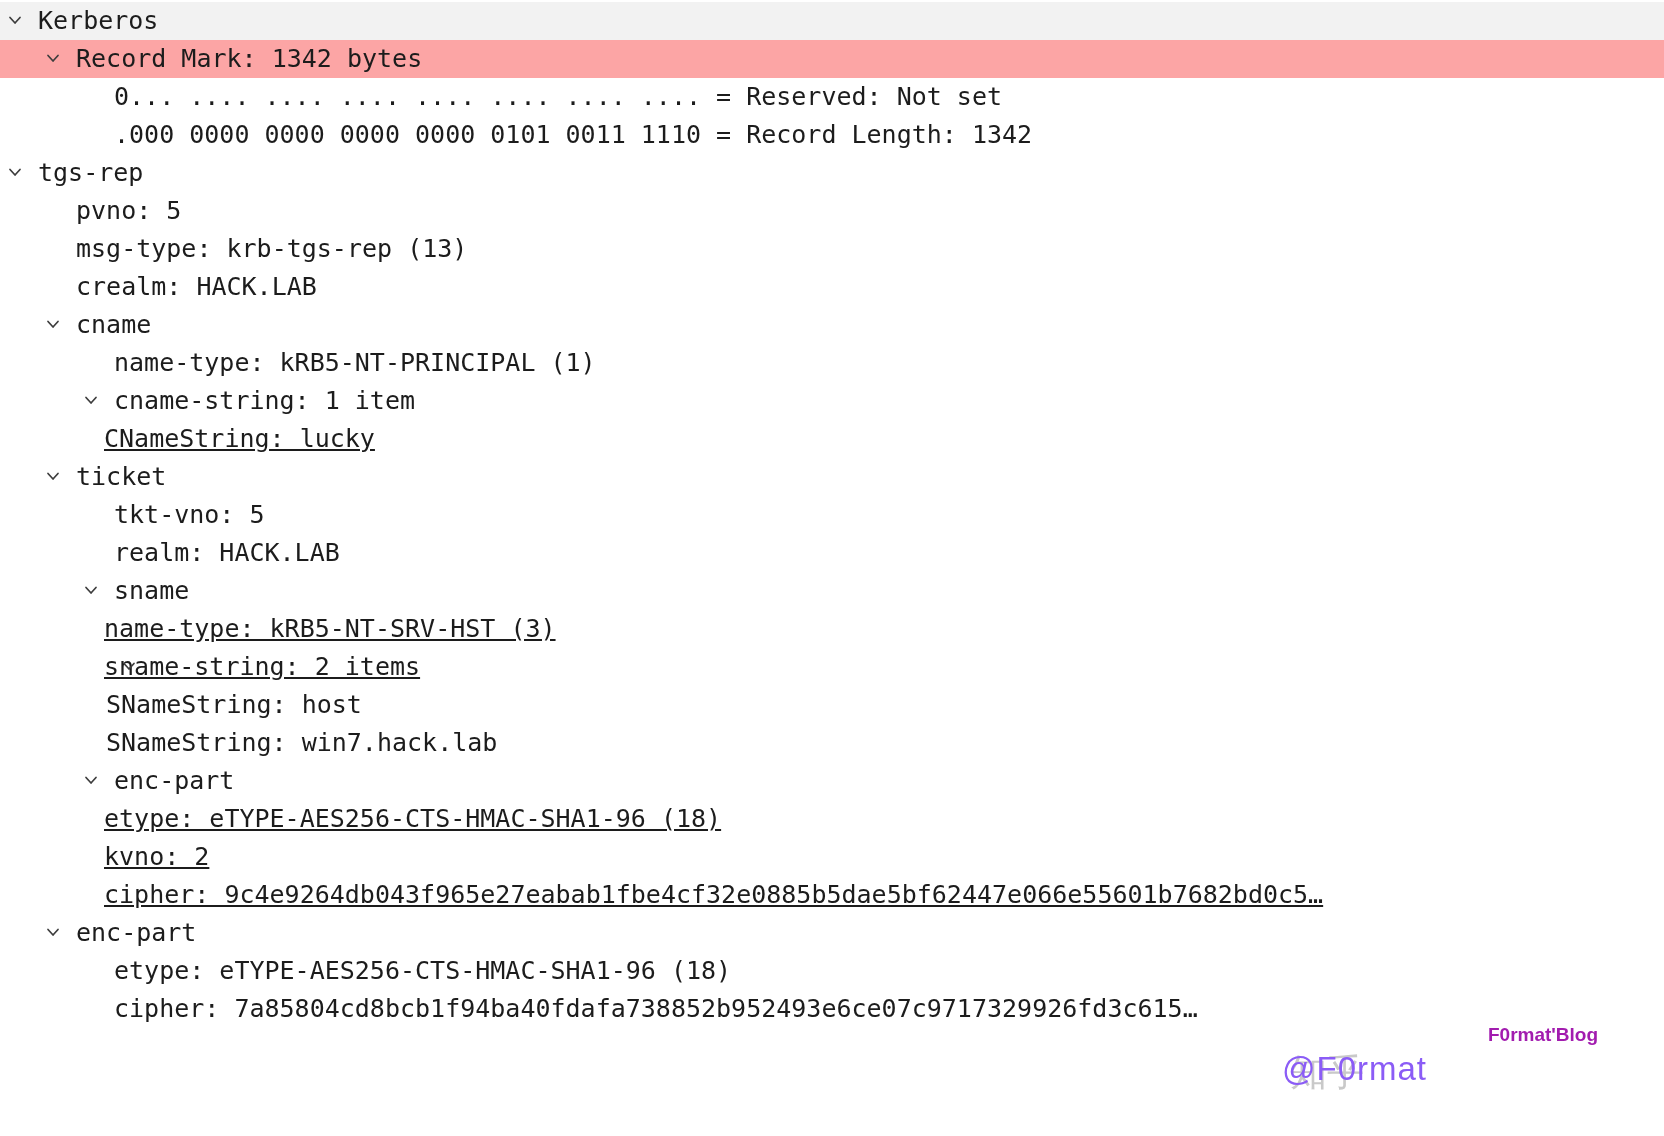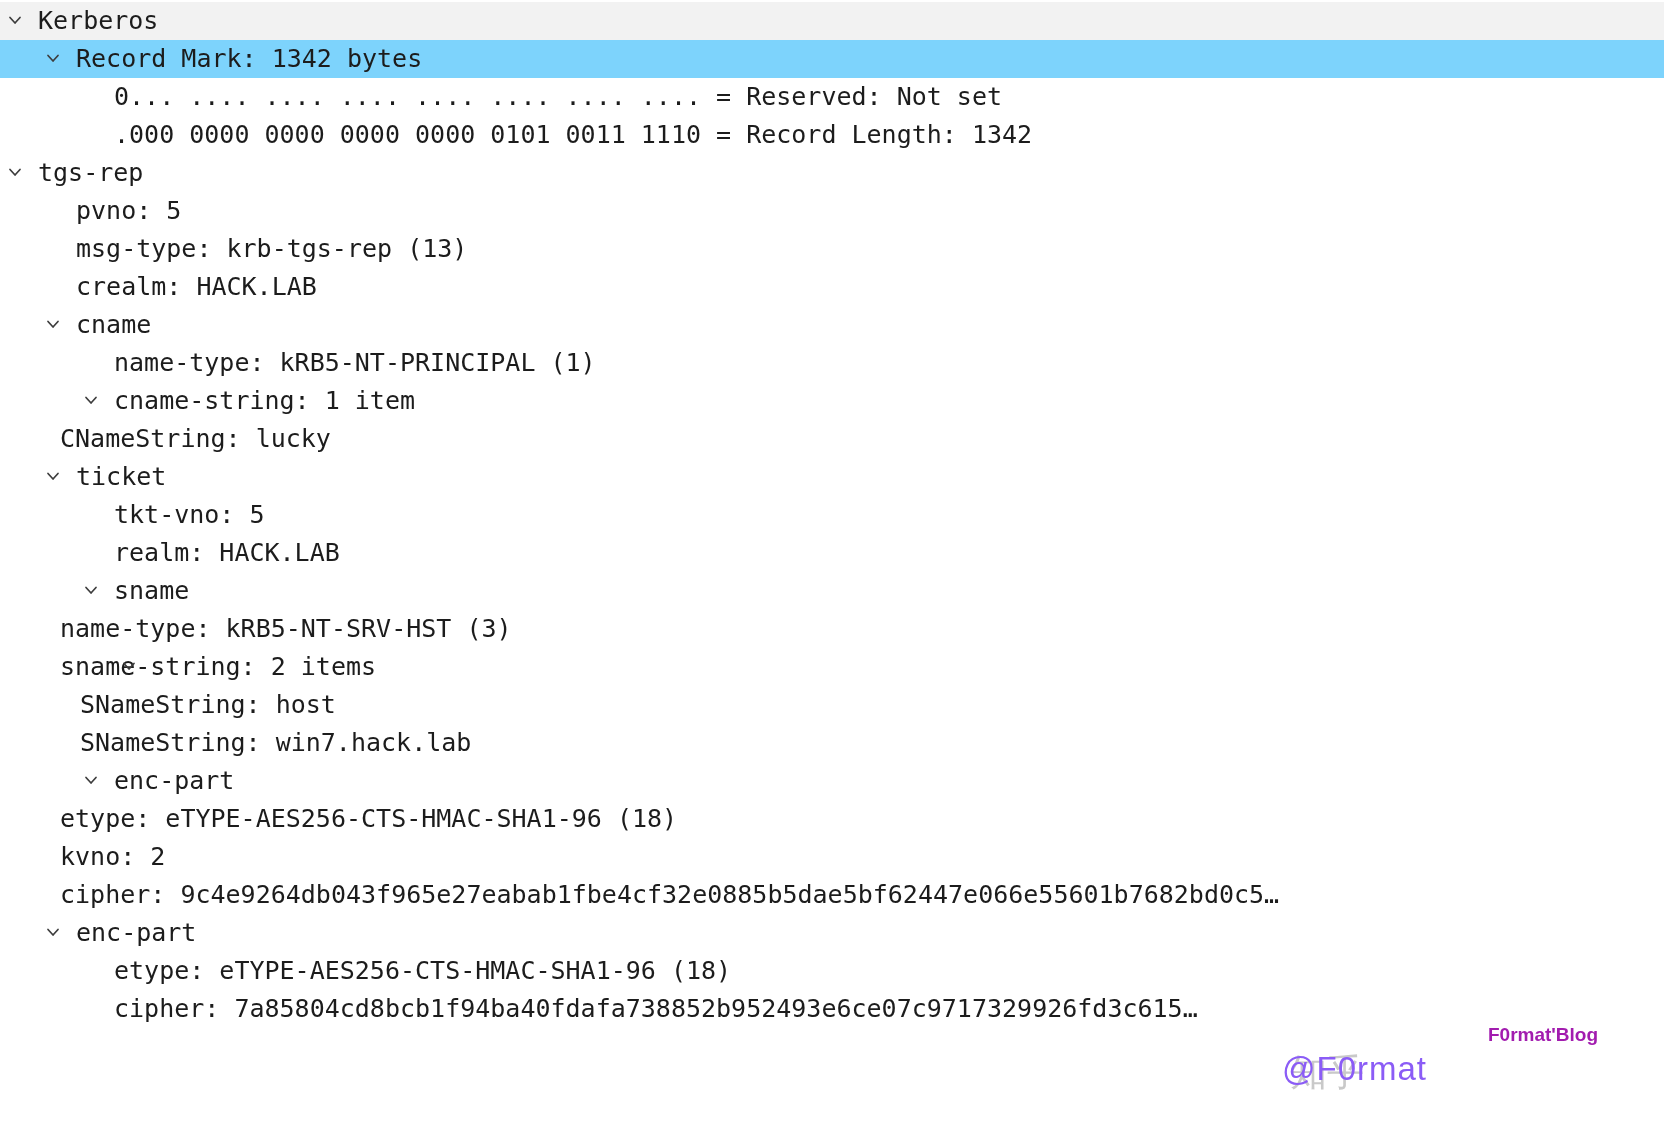--- a/index.html
+++ b/index.html
@@ -34,21 +34,21 @@
     font-size: 25px;
     color: #1c1c1c;
     letter-spacing: 0px;
     display: block;
   }
 
   .row.header-row {
     background: #f2f2f2;
   }
   .row.selected-row {
-    background: #7dd3fc;
+    background: #fca5a5;
   }
 
   .twisty {
     position: absolute;
     top: 0;
     width: 26px;
     height: 38px;
     display: inline-block;
     text-align: center;
     color: #3d3d3d;
@@ -67,22 +67,22 @@
   .lv0 .twisty { left: 2px; }
   .lv0 .label  { margin-left: 38px; text-align: center; }
 
   .lv1 .twisty { left: 40px; }
   .lv1 .label  { margin-left: 76px; }
 
   .lv2 .twisty { left: 78px; }
   .lv2 .label  { margin-left: 114px; }
 
   .lv3 .twisty { left: 116px; }
-  .lv3 .label  { margin-left: 60px; }
-  .lv4 .label  { margin-left: 80px; }
+  .lv3 .label  { margin-left: 104px; text-decoration: underline; }
+  .lv4 .label  { margin-left: 106px; }
 
   
   #zhihu-watermark {
     position: absolute;
     left: 1282px;
     top: 1050px;
     font-family: "Liberation Sans", sans-serif;
     font-size: 33px;
     color: #8b5cf6;
     white-space: nowrap;

